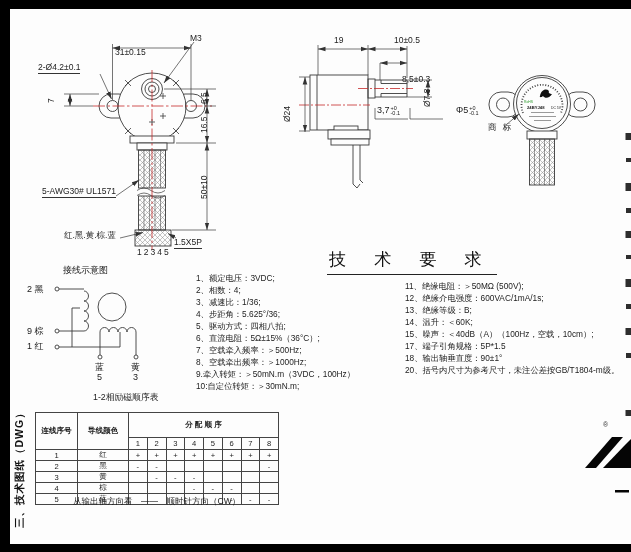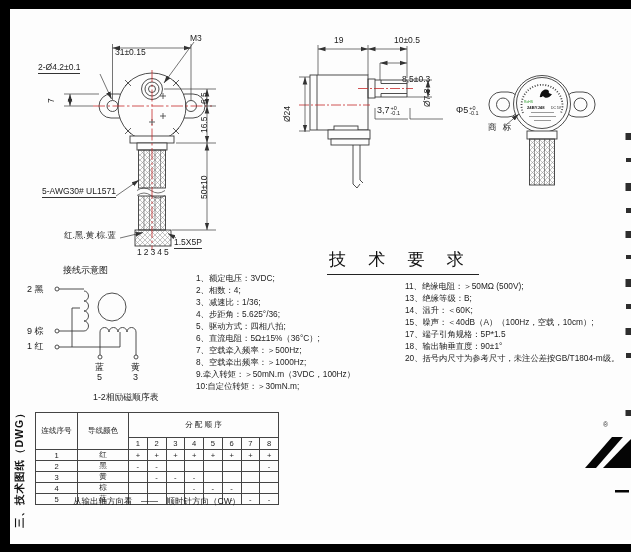--- a/index.html
+++ b/index.html
@@ -8,21 +8,21 @@
   .bar{position:absolute;background:#000;}
   .abs{position:absolute;white-space:nowrap;}
   .dim{font-size:8.5px;color:#222;letter-spacing:0;}
   .udl{border-bottom:1px solid #333;padding-bottom:1px;}
   .vtext{transform:rotate(-90deg);transform-origin:left bottom;}
   .tol{display:inline-flex;flex-direction:column;font-size:5.5px;line-height:5px;
        vertical-align:middle;margin-left:1px;font-style:normal;}
   .tol span{display:block;}
   .dimpair{font-size:9px;}
   .techtitle{font-size:17px;letter-spacing:9px;color:#111;border-bottom:1.2px solid #222;
-             padding:0 6px 3px 2px;font-family:Liberation Serif, serif;}
+             padding:0 6px 3px 2px;font-family:Liberation Mono, monospace;}
   .techcol div{font-size:8.3px;line-height:12px;color:#222;}
   .wlabel{font-size:9px;text-align:center;}
   table.seq{position:absolute;left:35px;top:412px;border-collapse:collapse;
             font-size:7.6px;color:#222;table-layout:fixed;}
   table.seq td{border:1px solid #444;text-align:center;padding:0;overflow:hidden;}
   .sidebar-label{font-size:10.5px;font-weight:600;letter-spacing:1px;color:#111;}
   .regmark{font-size:7px;color:#333;}
 </style>
 </head>
 <body>
@@ -224,20 +224,21 @@
     <div>4、步距角：5.625°/36;</div>
     <div>5、驱动方式：四相八拍;</div>
     <div>6、直流电阻：5Ω±15%（36°C）;</div>
     <div>7、空载牵入频率：＞500Hz;</div>
     <div>8、空载牵出频率：＞1000Hz;</div>
     <div>9.牵入转矩：＞50mN.m（3VDC，100Hz）</div>
     <div>10:自定位转矩：＞30mN.m;</div>
   </div>
   <div class="abs techcol" style="left:405px;top:280px;">
     <div>11、绝缘电阻：＞50MΩ (500V);</div>
+    <div>12、绝缘介电强度：600VAC/1mA/1s;</div>
     <div>13、绝缘等级：B;</div>
     <div>14、温升：＜60K;</div>
     <div>15、噪声：＜40dB（A）（100Hz，空载，10cm）;</div>
     <div>17、端子引角规格：5P*1.5</div>
     <div>18、输出轴垂直度：90±1°</div>
     <div>20、括号内尺寸为参考尺寸，未注公差按GB/T1804-m级。</div>
   </div>
 
   <table class="seq">
     <colgroup>
@@ -246,21 +247,21 @@
       <col style="width:18.75px">
         <col style="width:18.75px">
         <col style="width:18.75px">
         <col style="width:18.75px">
       <col style="width:18.75px">
         <col style="width:18.75px">
         <col style="width:18.75px">
         <col style="width:18.75px">
     </colgroup>
     <tbody>
-        <tr style="height:25px;">
+        <tr style="height:25px;font-weight:bold;">
       <td rowspan="2">连线序号</td>
       <td rowspan="2">导线颜色</td>
       <td colspan="8">分 配 顺 序</td>
     </tr>
     <tr style="height:12px;">
       <td>1</td>
       <td>2</td>
       <td>3</td>
       <td>4</td>
       <td>5</td>

